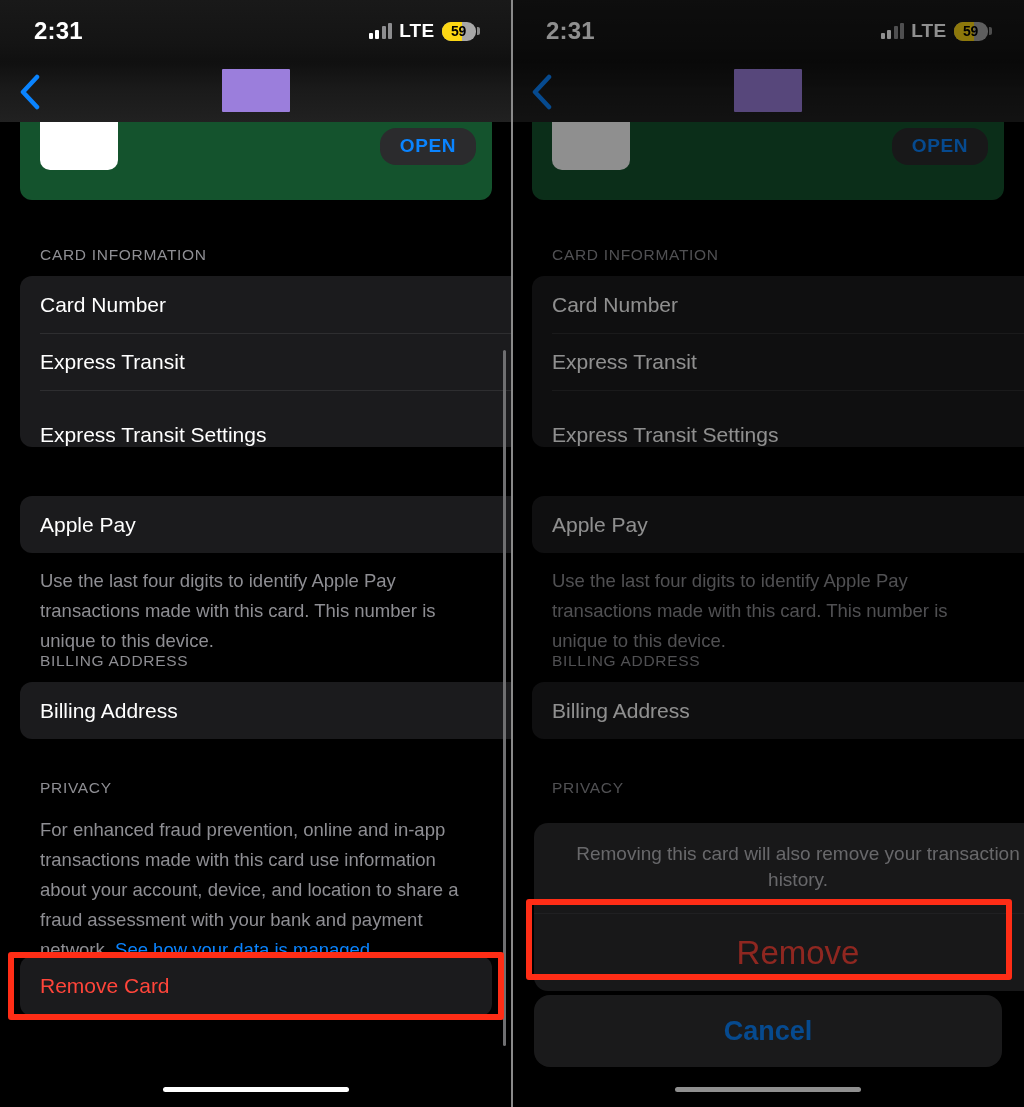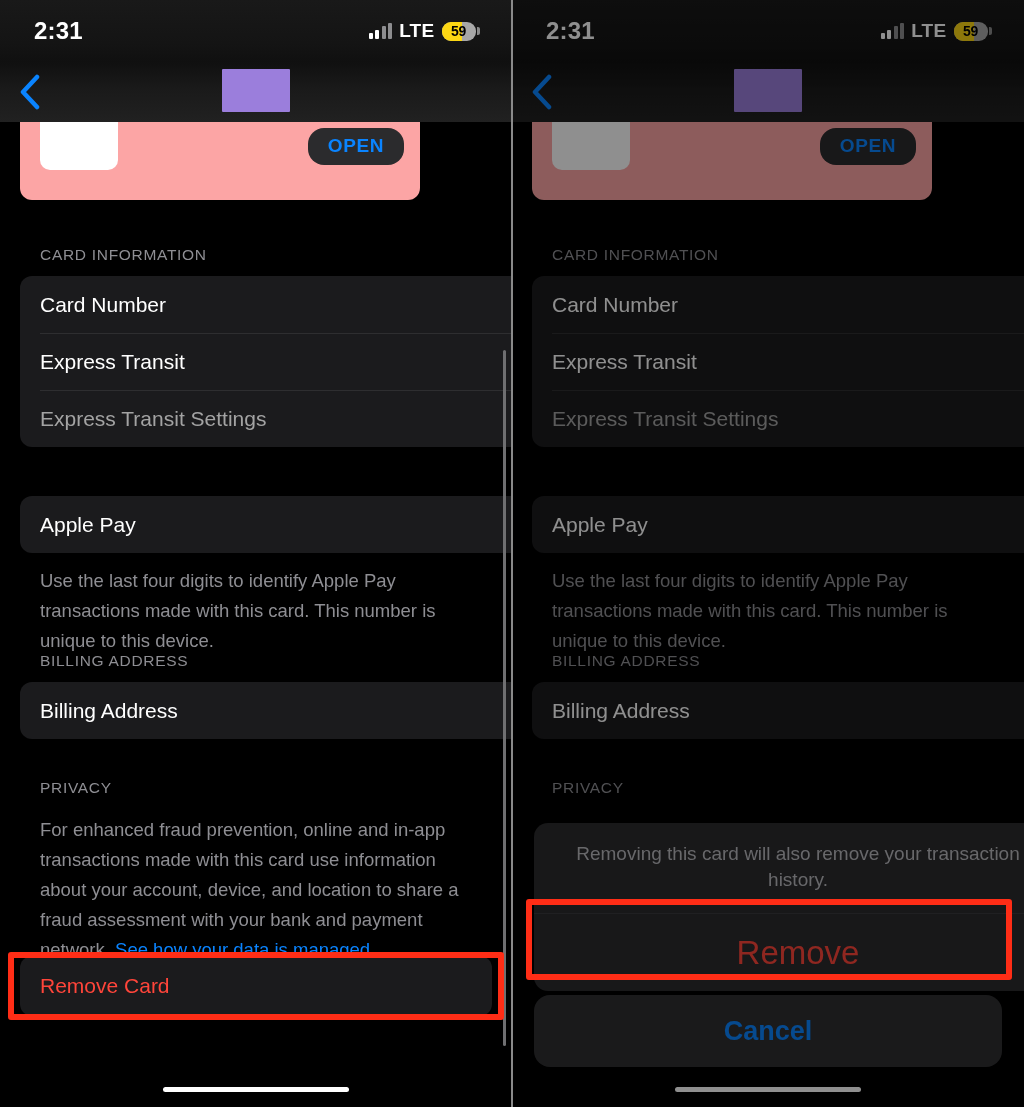--- a/index.html
+++ b/index.html
@@ -71,22 +71,22 @@
   .backchev svg { display:block; }
   .navtitle-block {
     position:absolute; left:222px; top:7px;
     width:68px; height:43px; background:#9b7edc; border-radius:1px;
   }
 
   
   .content { position:absolute; top:0; left:0; right:0; bottom:0; }
 
   .card-row {
-    position:absolute; left:20px; top:96px; width:400px; height:104px;
-    background:#fca5a5; border-radius:12px;
+    position:absolute; left:20px; top:96px; width:472px; height:104px;
+    background:#14532d; border-radius:12px;
   }
   .card-art {
     position:absolute; left:20px; top:-6px; width:78px; height:80px;
     background:#fff; border-radius:10px;
   }
   .open-pill {
     position:absolute; right:16px; top:32px;
     padding:7px 20px 8px; border-radius:16px; background:#2b2b2d;
     color:#0a84ff; font-size:19px; font-weight:700; letter-spacing:.6px;
   }
@@ -104,21 +104,21 @@
     position:relative; height:57px; display:flex; align-items:center;
     padding:0 20px; font-size:21px; color:#fff;
   }
   .row + .row::before {
     content:""; position:absolute; left:20px; right:0; top:0;
     height:1px; background:#2e2e30;
   }
   .row .val {
     margin-left:auto; color:#8e8e93; font-size:17px;
   }
-  .row.link { color:#a3a3a3; }
+  .row.link { color:#ffffff;align-items:flex-end; }
   .row .chev {
     margin-left:auto; color:#6a6a6e; font-size:24px;
     font-weight:400; line-height:1;
   }
 
   .blurb {
     position:absolute; left:40px; width:432px;
     font-size:18.5px; line-height:30px; color:#8e8e93;
   }
   .blurb a { color:#0a84ff; text-decoration:none; }

